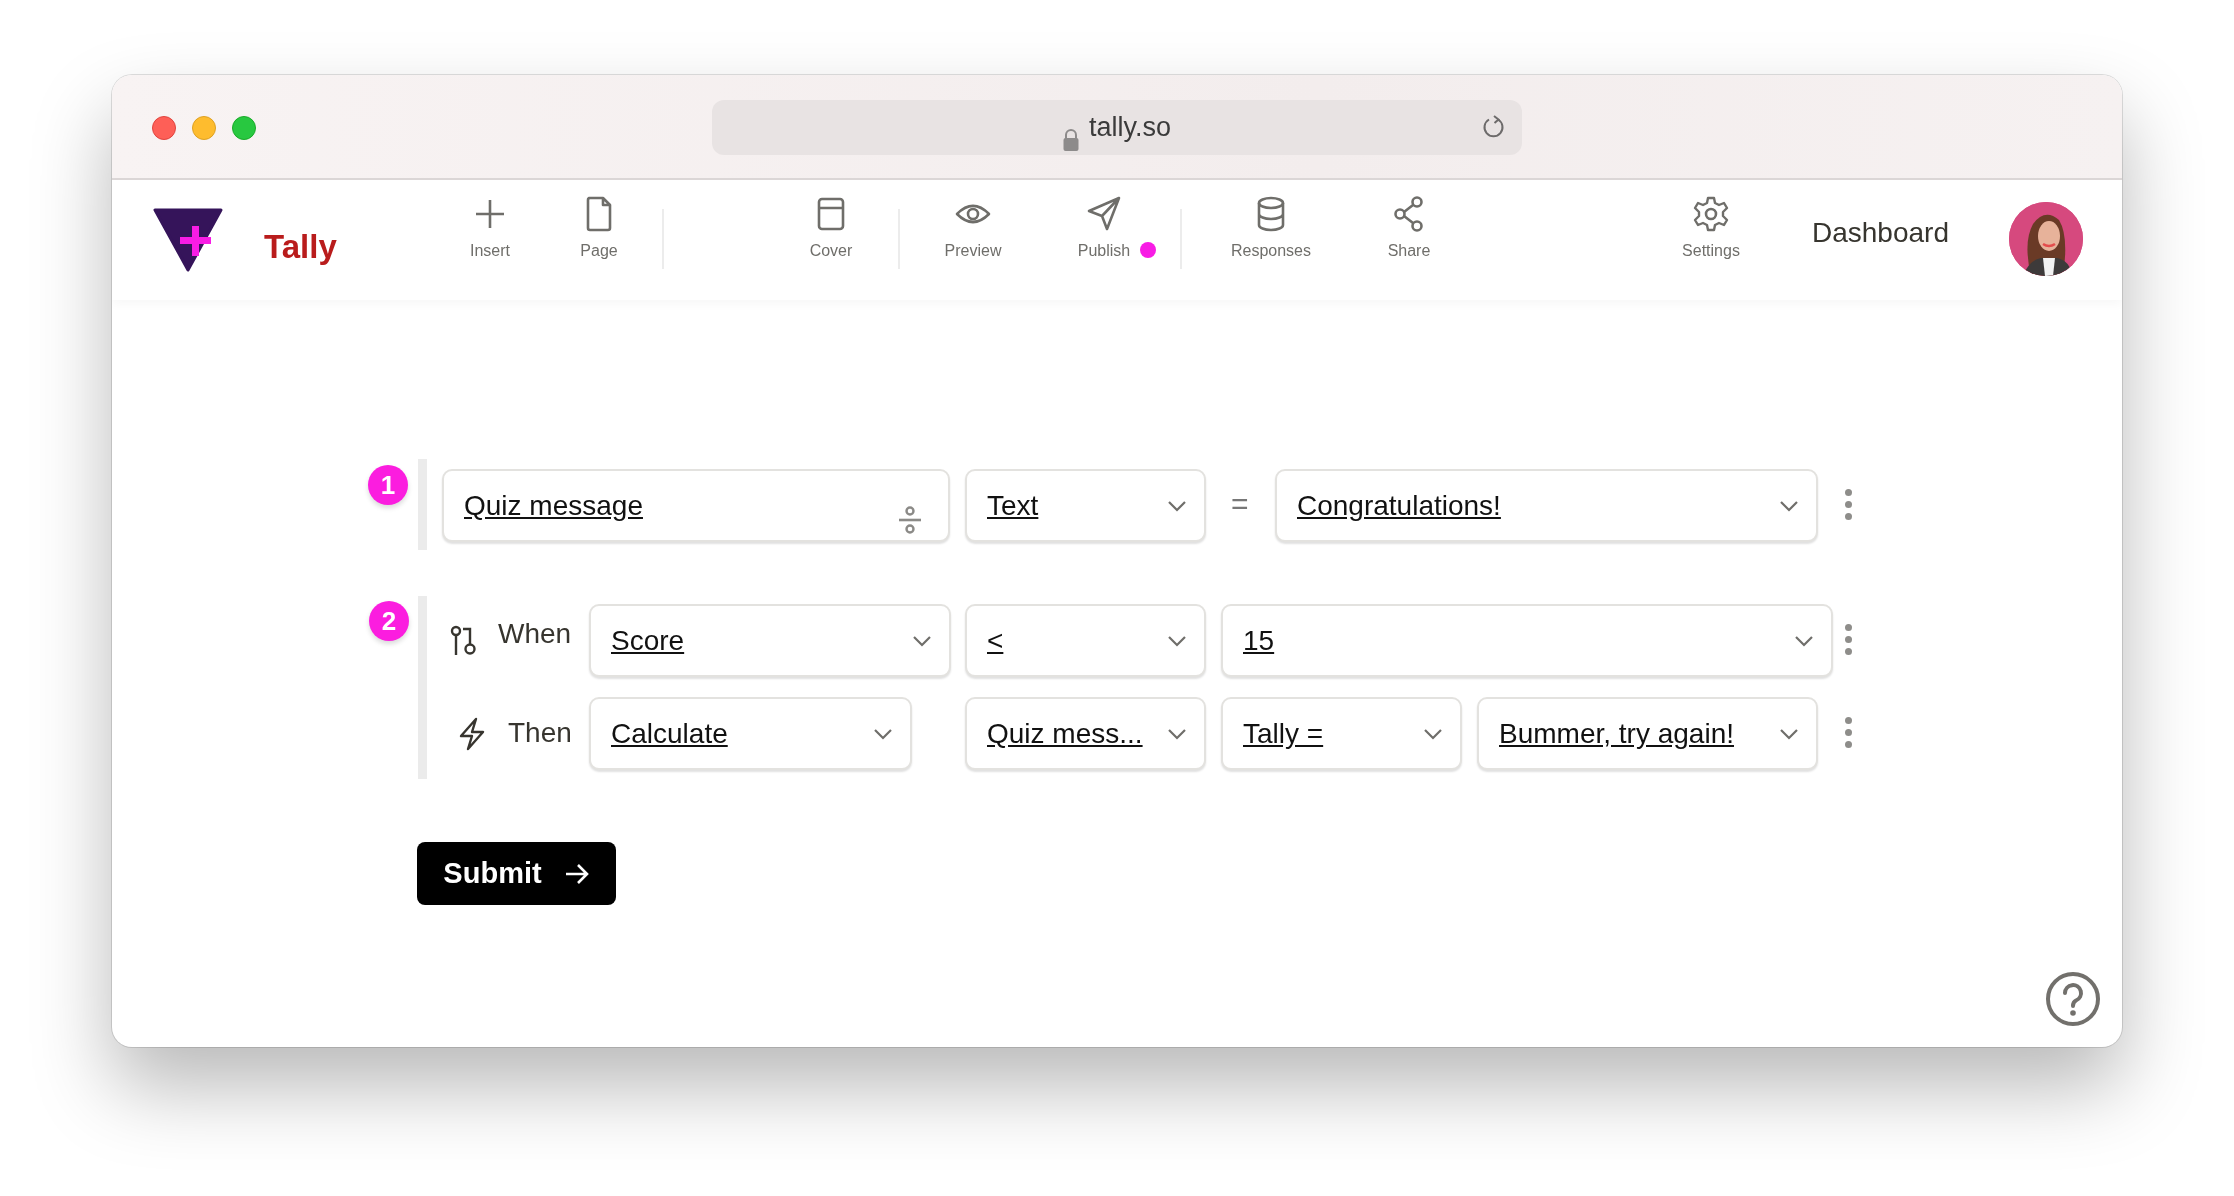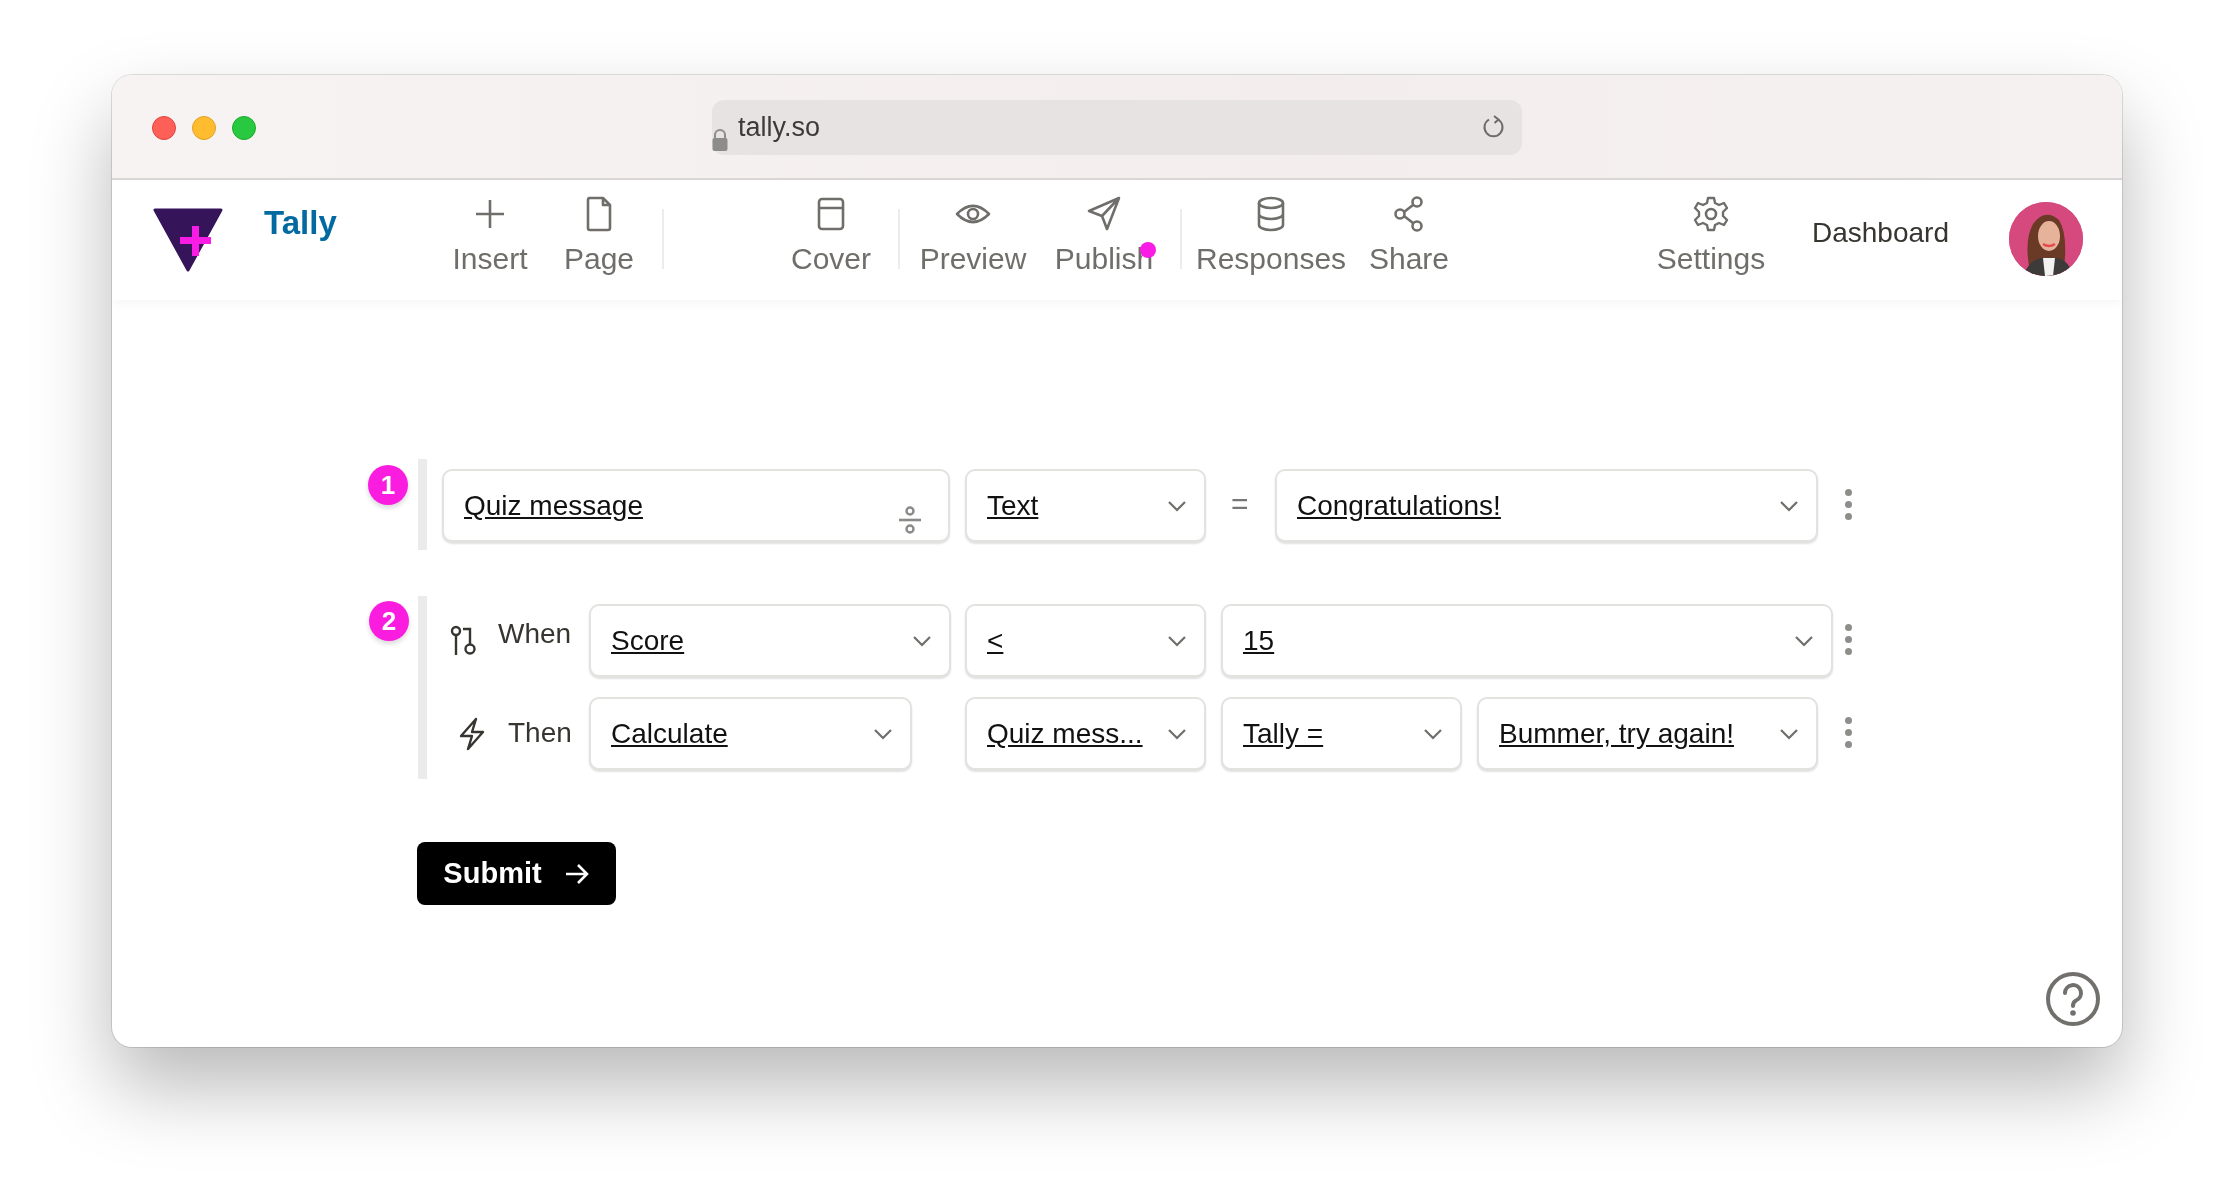--- a/index.html
+++ b/index.html
@@ -19,37 +19,37 @@
     border-bottom:2px solid #dcd7d7; box-sizing:border-box;
   }
   .light { position:absolute; top:41px; width:24px; height:24px; border-radius:50%; box-sizing:border-box; }
   .light.red { left:40px; background:#fe5f57; border:1px solid #e0443e; }
   .light.yellow { left:80px; background:#febc2e; border:1px solid #dea123; }
   .light.green { left:120px; background:#28c840; border:1px solid #1aab29; }
   .urlbar {
     position:absolute; left:600px; top:25px; width:810px; height:55px;
     background:#e8e3e3; border-radius:12px;
   }
-  .url-text { position:absolute; left:0; right:0; top:0; height:55px; line-height:55px; text-align:left; font-size:27px; color:#3b3b3b; }
+  .url-text { position:absolute; left:0; right:0; top:0; height:55px; line-height:55px; text-align:center; font-size:27px; color:#3b3b3b; }
   .url-inner { display:inline-flex; align-items:center; gap:10px; }
   .lock { display:inline-block; position:relative; width:16px; height:24px; }
   .reload { position:absolute; right:14px; top:13px; width:28px; height:28px; }
 
   .header {
     position:absolute; left:0; top:105px; width:100%; height:120px; background:#fff;
     box-shadow: 0 4px 10px rgba(0,0,0,0.035);
   }
   .logo { position:absolute; left:41px; top:28px; width:70px; height:64px; }
-  .brand { position:absolute; left:152px; top:24px; font-size:33px; font-weight:bold; color:#0369a1; }
+  .brand { position:absolute; left:152px; top:48px; font-size:33px; font-weight:bold; color:#b91c1c; }
   .tool {
     position:absolute; top:14px; width:150px; height:90px; transform:translateX(-50%);
     text-align:center; color:#6f6e6a; cursor:pointer;
   }
   .tool svg { display:block; margin:0 auto; width:40px; height:40px; }
-  .tool .label { display:block; font-size:30px; margin-top:8px; color:#6f6e6a; }
+  .tool .label { display:block; font-size:16px; margin-top:8px; color:#6f6e6a; }
   .divider { position:absolute; top:29px; width:2px; height:60px; background:#ececec; }
   .pub-dot { position:absolute; left:1028px; top:62px; width:16px; height:16px; border-radius:50%; background:#f81ce5; }
   .dashboard { position:absolute; left:1700px; top:37px; width:126px; text-align:center; font-size:28px; color:#37352f; cursor:pointer; }
   .avatar { position:absolute; left:1897px; top:22px; width:74px; height:74px; border-radius:50%; overflow:hidden; background:#d6497e; }
 
   .badge {
     position:absolute; width:40px; height:40px; border-radius:50%; background:#fb1ddf;
     color:#fff; font-weight:bold; font-size:26px; line-height:40px; text-align:center;
     box-shadow:0 3px 5px rgba(0,0,0,0.15);
   }

